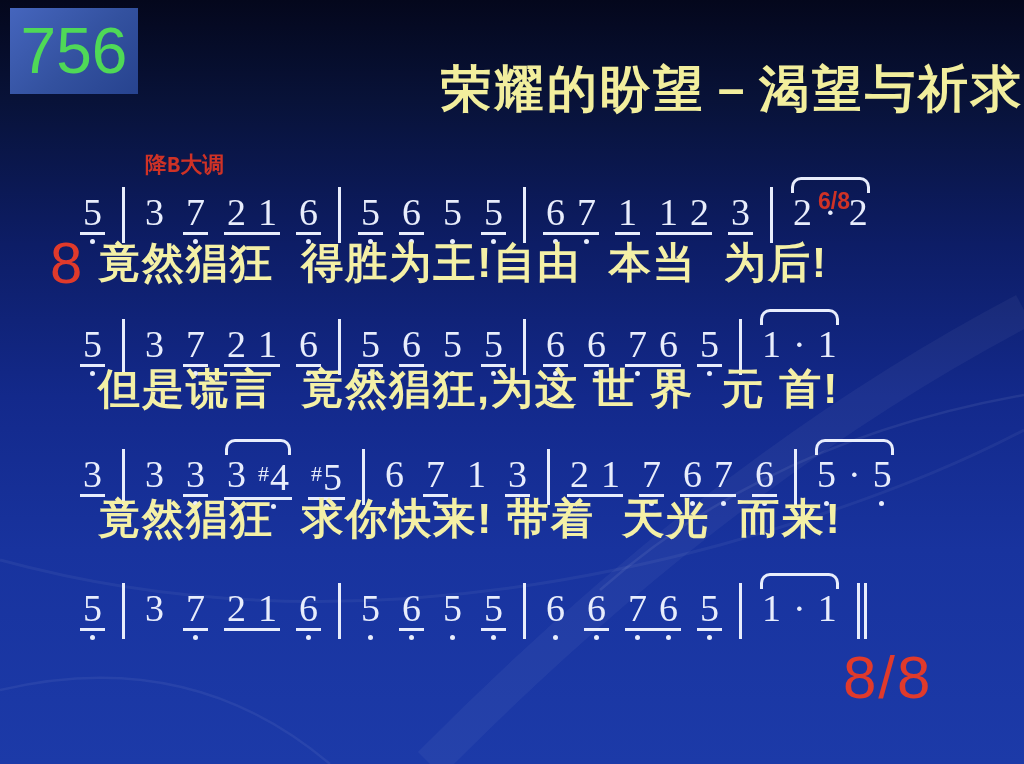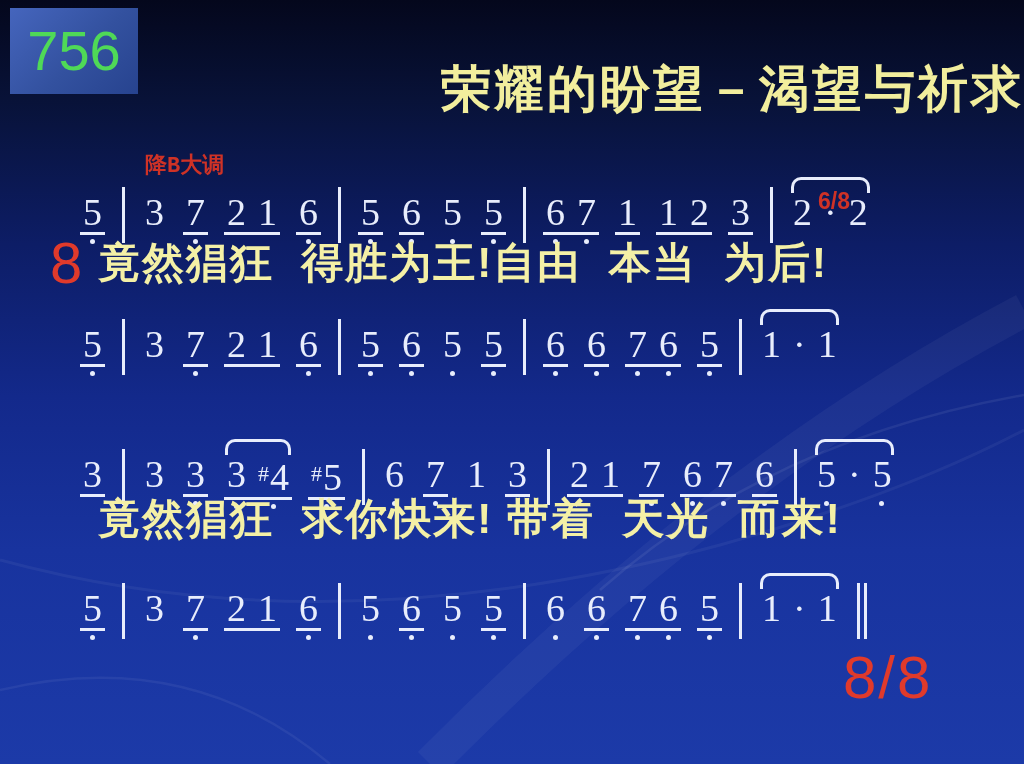--- a/index.html
+++ b/index.html
@@ -6,21 +6,21 @@
   .slide{
     position:relative;width:1024px;height:764px;overflow:hidden;
     background:linear-gradient(180deg,#04071c 0%,#081238 13%,#0d1d66 32%,#13298b 52%,#18339e 72%,#1c3aa8 100%);
     font-family:"Liberation Sans",sans-serif;
   }
   .bgfx{position:absolute;left:0;top:0;}
   .badge{
     position:absolute;left:10px;top:8px;width:128px;height:86px;
     background:linear-gradient(135deg,#4565bd 0%,#33519f 55%,#27438f 100%);
   }
-  .badge-num{display:block;width:100%;text-align:center;line-height:86px;font-size:56px;color:#4fd957;}
+  .badge-num{display:block;width:100%;text-align:center;line-height:86px;font-size:64px;color:#4fd957;}
   .title{
     position:absolute;left:0;right:0;top:56px;text-align:right;
     color:#f2ee9d;font-size:50px;font-weight:bold;letter-spacing:3px;
   }
   .keysig{position:absolute;left:145px;top:150px;color:#cf3226;font-size:22px;font-weight:bold;font-family:Liberation Mono, monospace;}
   .timesig{position:absolute;left:818px;top:148px;color:#cf3226;font-size:23px;font-weight:bold;margin-top:40px;}
 
   .mrow{
     position:absolute;left:72px;display:flex;align-items:flex-start;
     color:#e8edfc;font-family:"Liberation Serif",serif;font-size:38px;
@@ -185,20 +185,21 @@
       </span>
       <span class="barwrap">
         <span class="bar"></span>
       </span>
       <span class="grp tie">
         <span class="nt">1</span>
         <span class="nt">·</span>
         <span class="nt">1</span>
       </span>
     </div>
+  <div class="lrow l1">但是谎言  竟然猖狂,为这 世 界  元 首!</div>
 
   <div class="mrow m2">
       <span class="grp u">
         <span class="nt">3</span>
       </span>
       <span class="barwrap">
         <span class="bar"></span>
       </span>
       <span class="grp">
         <span class="nt">3</span>

